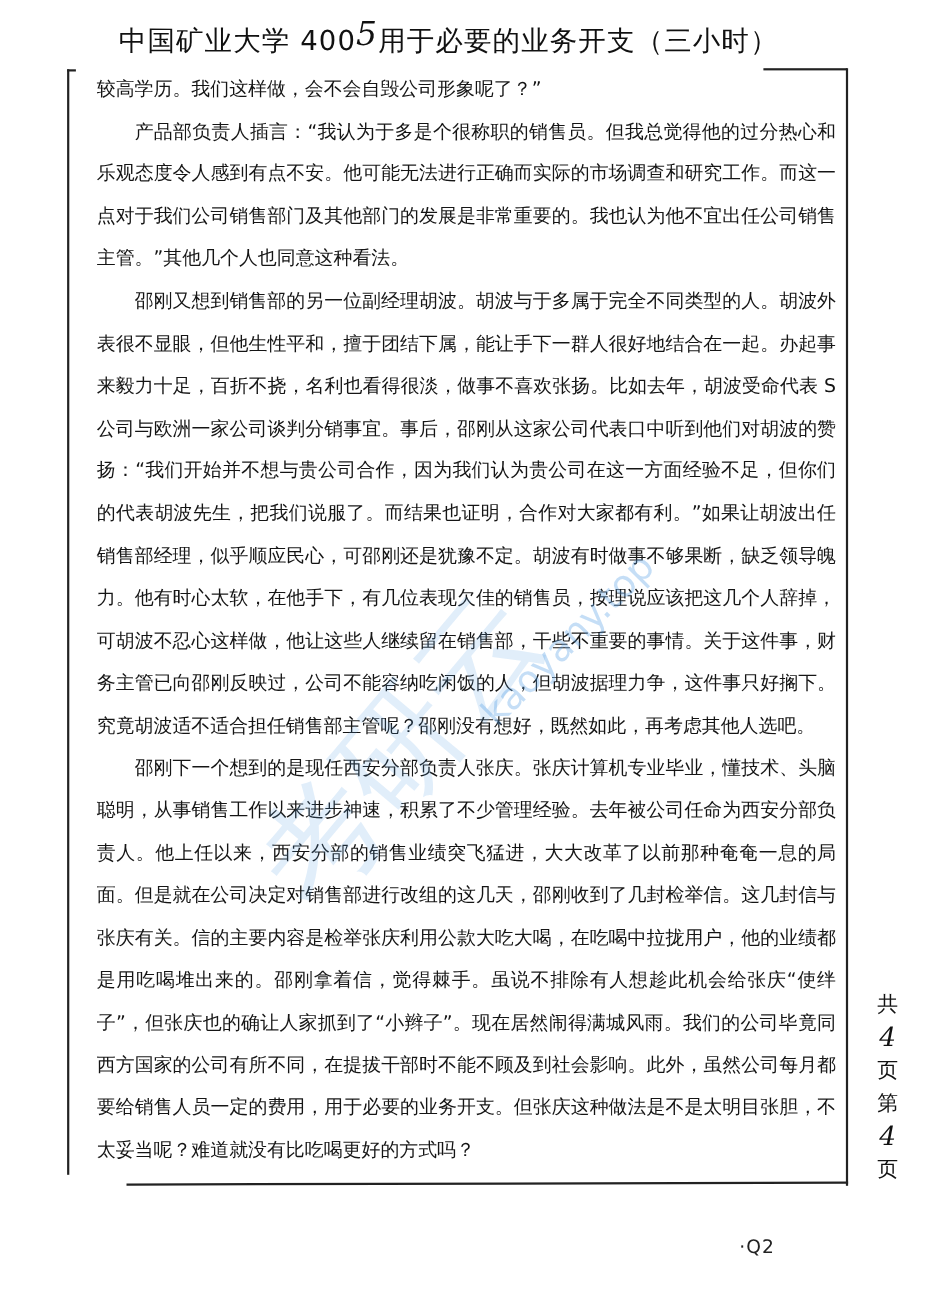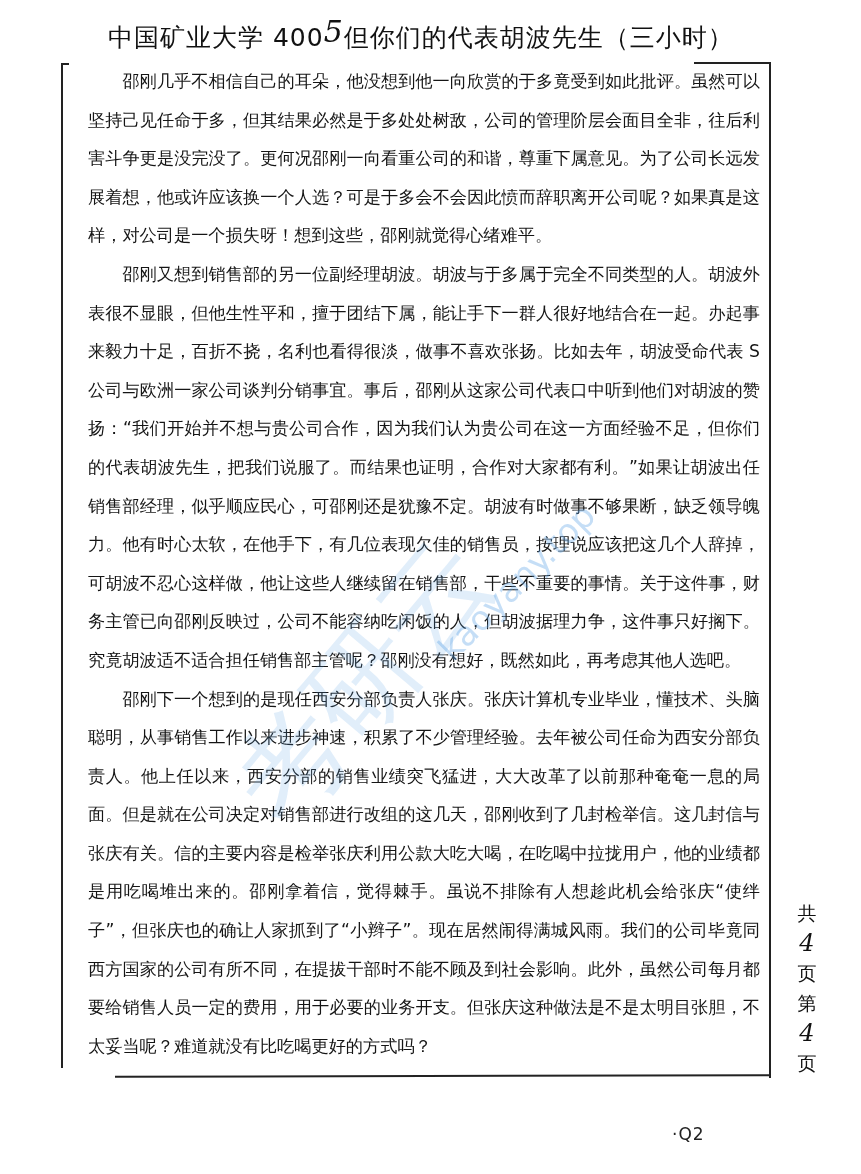--- a/index.html
+++ b/index.html
@@ -110,30 +110,31 @@
     font-family: "DejaVu Serif", serif;
     transform: rotate(-50deg);
     transform-origin: left top;
     color: rgba(90, 160, 230, 0.18);
   }
 </style>
 </head>
 <body>
 
 <div class="header-title">
-  <span>中国矿业大学 400</span><span class="year-digit">5</span><span>但你们的代表胡波先生（三小时）</span>
+  <span>中国矿业大学 400</span><span class="year-digit">5</span><span>用于必要的业务开支（三小时）</span>
 </div>
 
 <div class="frame-left"></div>
 <div class="frame-top-right"></div>
 <div class="frame-right"></div>
 <div class="frame-bottom"></div>
 
 <div class="body-text">
-  <p class="indent">邵刚几乎不相信自己的耳朵，他没想到他一向欣赏的于多竟受到如此批评。虽然可以坚持己见任命于多，但其结果必然是于多处处树敌，公司的管理阶层会面目全非，往后利害斗争更是没完没了。更何况邵刚一向看重公司的和谐，尊重下属意见。为了公司长远发展着想，他或许应该换一个人选？可是于多会不会因此愤而辞职离开公司呢？如果真是这样，对公司是一个损失呀！想到这些，邵刚就觉得心绪难平。</p>
+  <p>较高学历。我们这样做，会不会自毁公司形象呢了？”</p>
+  <p class="indent">产品部负责人插言：“我认为于多是个很称职的销售员。但我总觉得他的过分热心和乐观态度令人感到有点不安。他可能无法进行正确而实际的市场调查和研究工作。而这一点对于我们公司销售部门及其他部门的发展是非常重要的。我也认为他不宜出任公司销售主管。”其他几个人也同意这种看法。</p>
   <p class="indent">邵刚又想到销售部的另一位副经理胡波。胡波与于多属于完全不同类型的人。胡波外表很不显眼，但他生性平和，擅于团结下属，能让手下一群人很好地结合在一起。办起事来毅力十足，百折不挠，名利也看得很淡，做事不喜欢张扬。比如去年，胡波受命代表 S 公司与欧洲一家公司谈判分销事宜。事后，邵刚从这家公司代表口中听到他们对胡波的赞扬：“我们开始并不想与贵公司合作，因为我们认为贵公司在这一方面经验不足，但你们的代表胡波先生，把我们说服了。而结果也证明，合作对大家都有利。”如果让胡波出任销售部经理，似乎顺应民心，可邵刚还是犹豫不定。胡波有时做事不够果断，缺乏领导魄力。他有时心太软，在他手下，有几位表现欠佳的销售员，按理说应该把这几个人辞掉，可胡波不忍心这样做，他让这些人继续留在销售部，干些不重要的事情。关于这件事，财务主管已向邵刚反映过，公司不能容纳吃闲饭的人，但胡波据理力争，这件事只好搁下。究竟胡波适不适合担任销售部主管呢？邵刚没有想好，既然如此，再考虑其他人选吧。</p>
   <p class="indent">邵刚下一个想到的是现任西安分部负责人张庆。张庆计算机专业毕业，懂技术、头脑聪明，从事销售工作以来进步神速，积累了不少管理经验。去年被公司任命为西安分部负责人。他上任以来，西安分部的销售业绩突飞猛进，大大改革了以前那种奄奄一息的局面。但是就在公司决定对销售部进行改组的这几天，邵刚收到了几封检举信。这几封信与张庆有关。信的主要内容是检举张庆利用公款大吃大喝，在吃喝中拉拢用户，他的业绩都是用吃喝堆出来的。邵刚拿着信，觉得棘手。虽说不排除有人想趁此机会给张庆“使绊子”，但张庆也的确让人家抓到了“小辫子”。现在居然闹得满城风雨。我们的公司毕竟同西方国家的公司有所不同，在提拔干部时不能不顾及到社会影响。此外，虽然公司每月都要给销售人员一定的费用，用于必要的业务开支。但张庆这种做法是不是太明目张胆，不太妥当呢？难道就没有比吃喝更好的方式吗？</p>
 
 </div>
 
 <div class="page-counter">
   <span class="ch">共</span>
   <span class="num">4</span>
   <span class="ch">页</span>
   <span class="ch">第</span>

